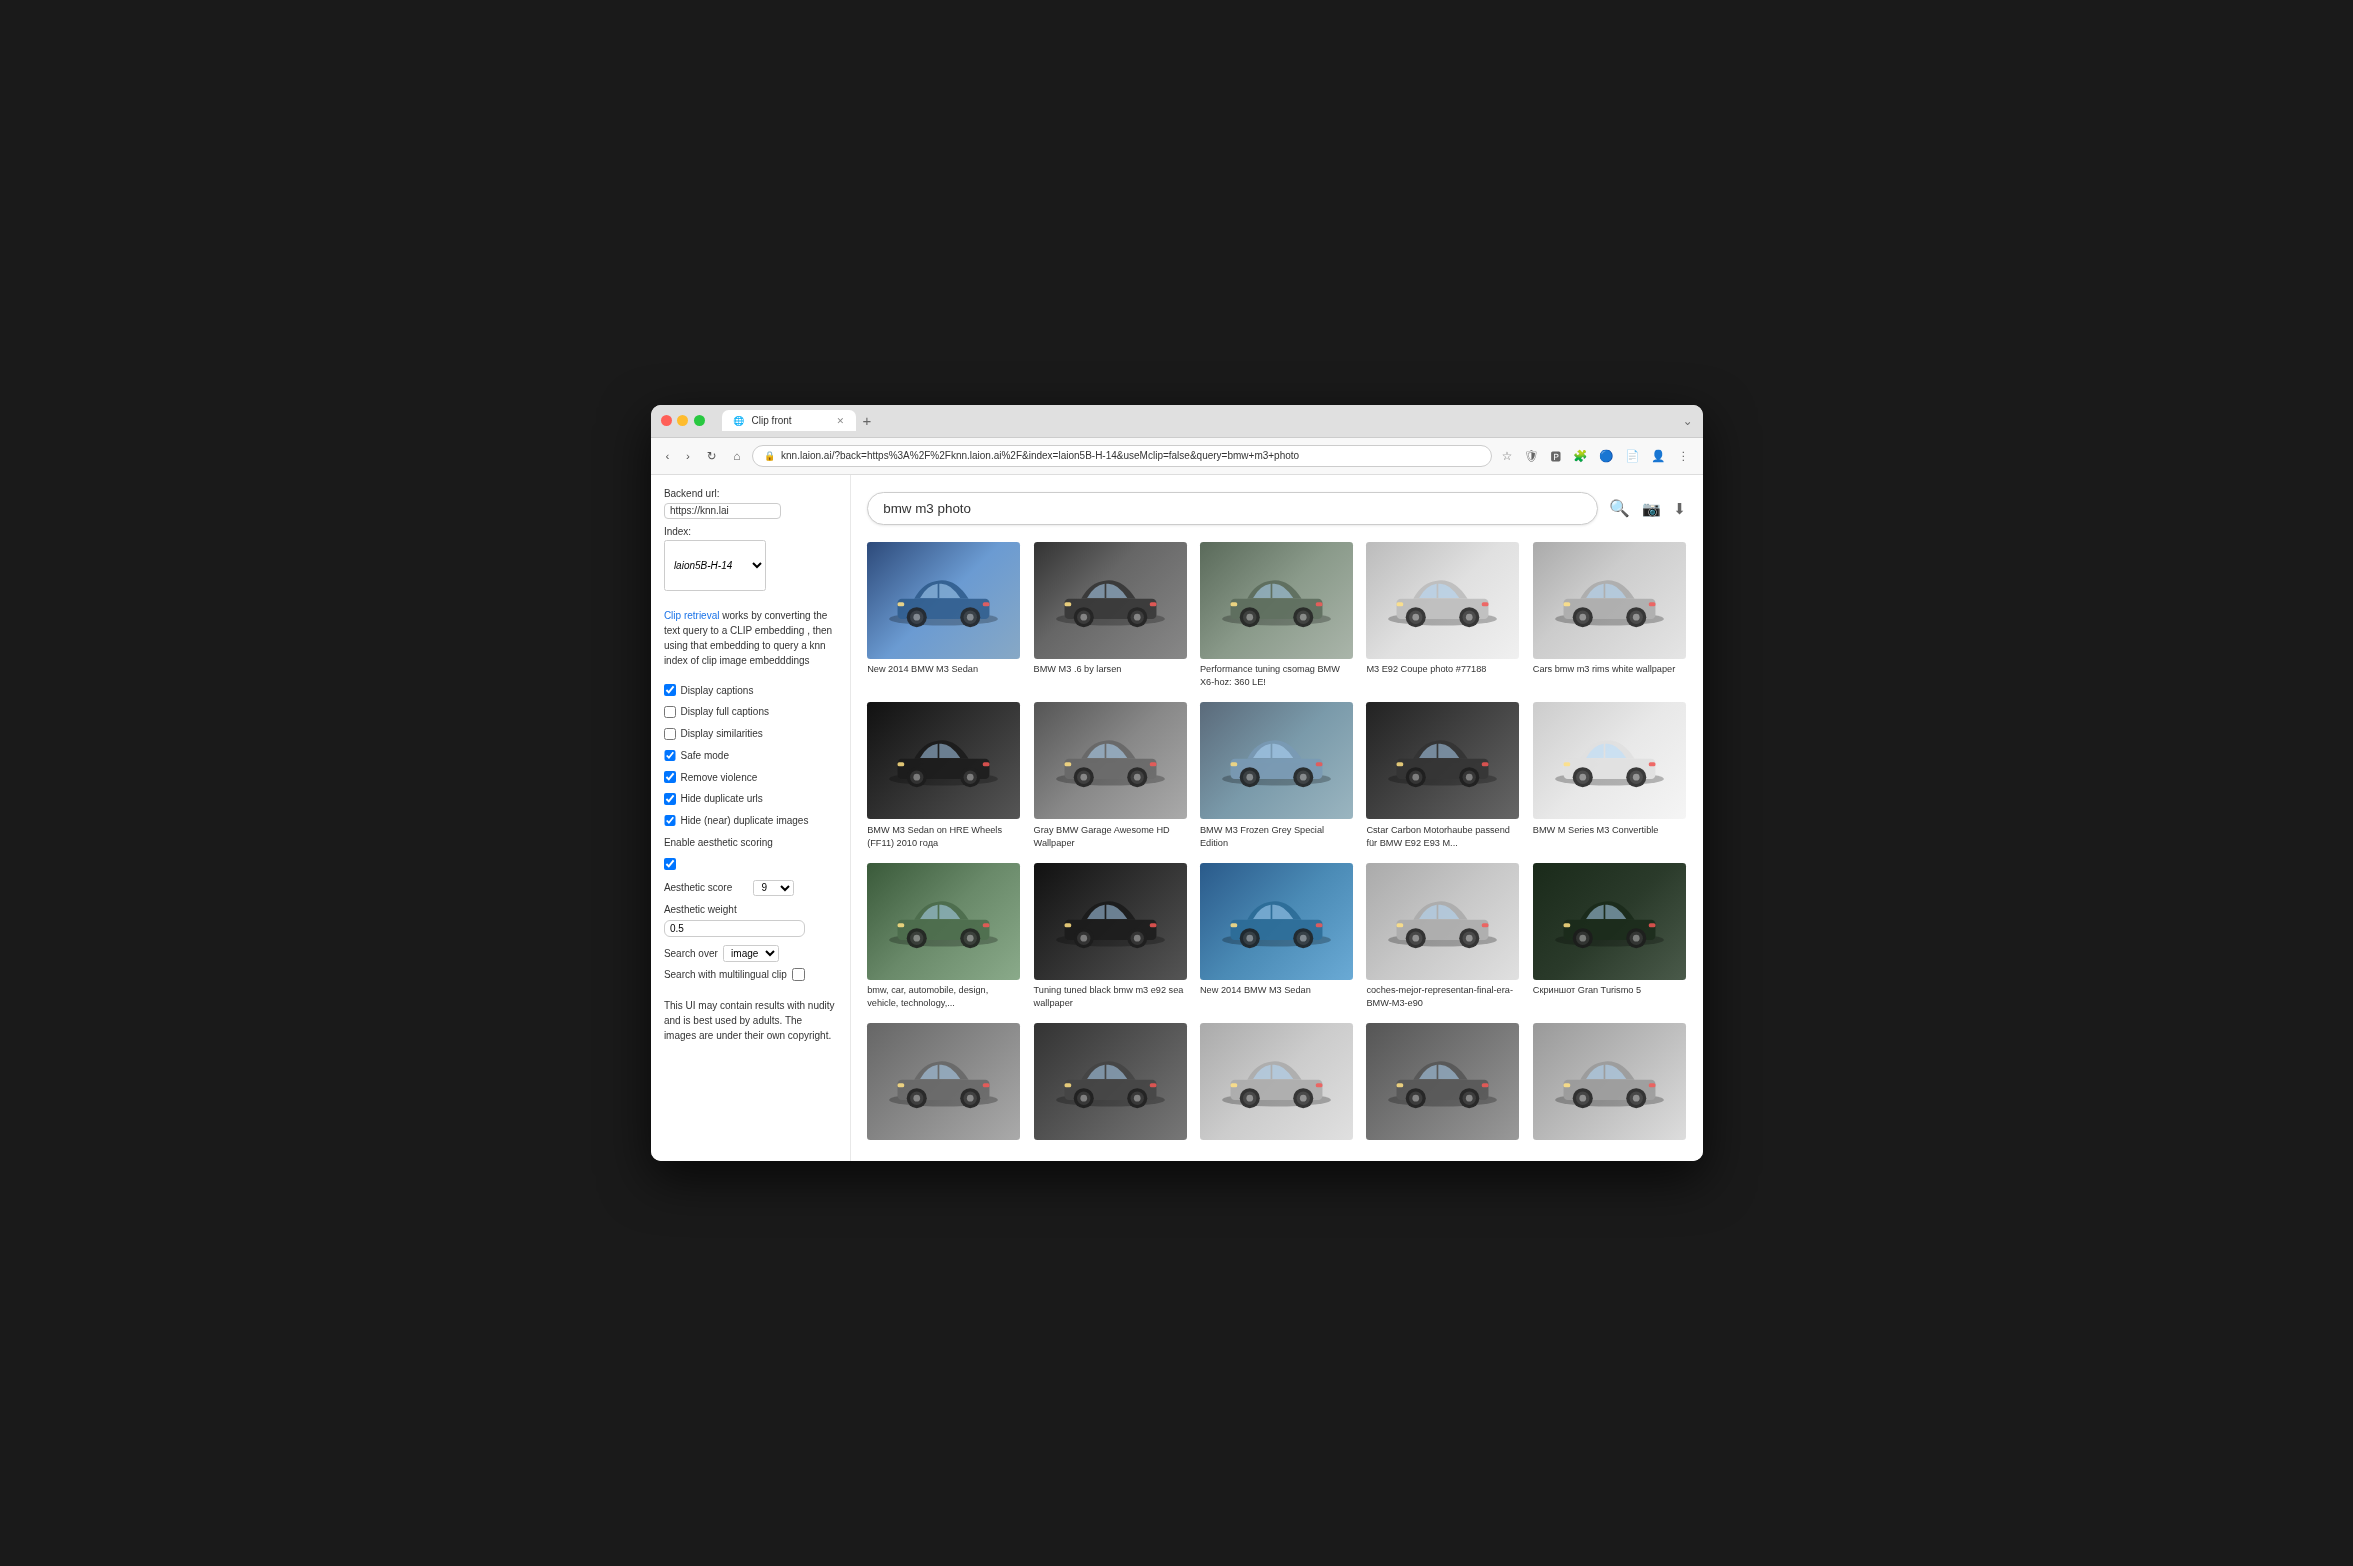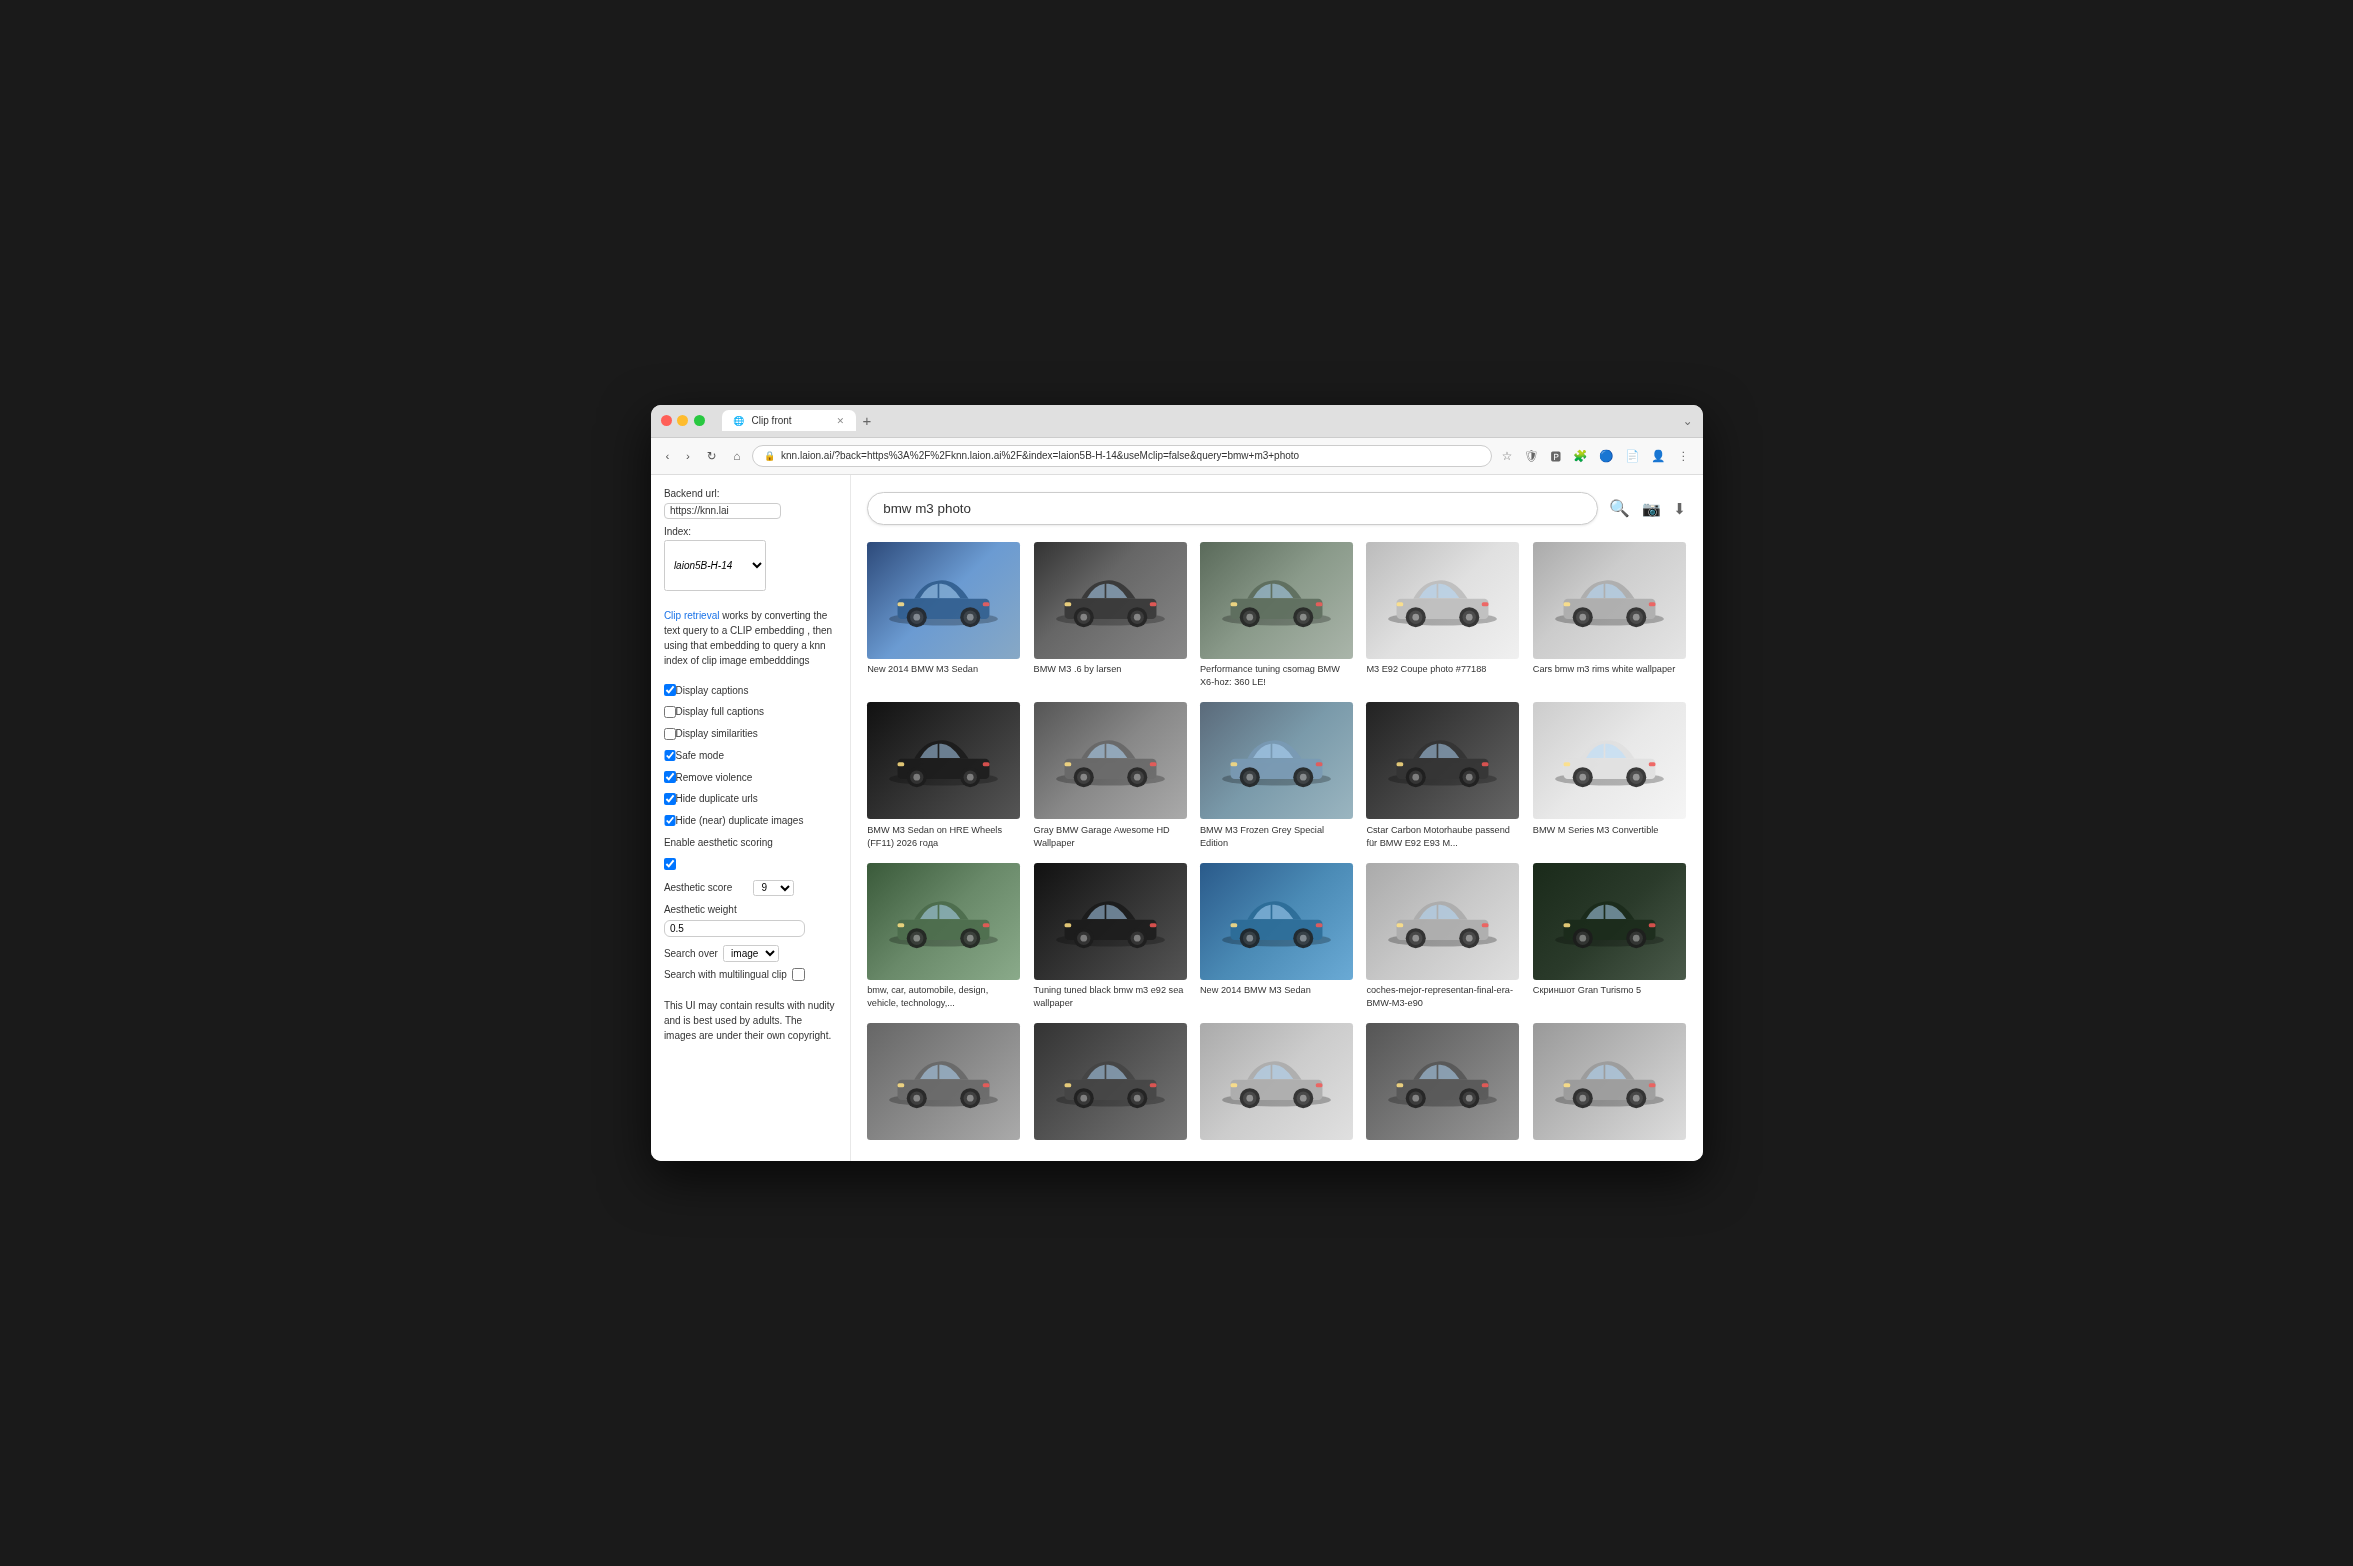--- a/index.html
+++ b/index.html
@@ -117,20 +117,21 @@
       color: #333;
       line-height: 1.5;
       margin-bottom: 13.4px;
     }
     .clip-link { color: #1a73e8; text-decoration: none; }
 
     .options-section { display: flex; flex-direction: column; gap: 3.3px; }
     .option-row {
       display: flex;
       align-items: center;
+      gap: 5px;
       font-size: 10px;
       color: #333;
       min-height: 18.4px;
     }
     .option-row input[type="checkbox"] { width: 11.7px; height: 11.7px; cursor: pointer; }
 
     .score-row { display: flex; align-items: center; gap: 21px; font-size: 10px; color: #333; margin-top: 3.3px; }
     .score-select { border: 0.8px solid #ccc; border-radius: 2.5px; padding: 0.8px 3.3px; font-size: 10px; background: #fff; }
     .weight-label { font-size: 10px; color: #333; margin-top: 5px; margin-bottom: 1.7px; }
     .weight-input { border: 0.8px solid #ccc; border-radius: 6px; padding: 1.7px 5px; font-size: 10px; width: 141px; background: #fff; }
@@ -489,21 +490,21 @@
         <circle cx="38" cy="60" r="8" fill="#333"></circle>
         <circle cx="38" cy="60" r="4" fill="#888"></circle>
         <circle cx="102" cy="60" r="12" fill="#1a1a1a"></circle>
         <circle cx="102" cy="60" r="8" fill="#333"></circle>
         <circle cx="102" cy="60" r="4" fill="#888"></circle>
 
         <rect x="15" y="42" width="8" height="5" rx="2" fill="#ffe082"></rect>
         <rect x="117" y="42" width="8" height="5" rx="2" fill="#ef5350"></rect>
       </svg>
     </div>
-            <div class="image-caption">BMW M3 Sedan on HRE Wheels (FF11) 2026 года</div>
+            <div class="image-caption">BMW M3 Sedan on HRE Wheels (FF11) 2010 года</div>
           </div>
           <div class="image-card">
             <div class="image-placeholder" style="background: linear-gradient(135deg, rgb(85, 85, 85) 0%, rgb(136, 136, 136) 50%, rgb(170, 170, 170) 100%);">
       <svg width="117" height="67" viewBox="0 0 140 80" style="opacity:0.85;">
         <ellipse cx="70" cy="62" rx="65" ry="8" fill="rgba(0,0,0,0.3)"></ellipse>
 
         <rect x="15" y="38" width="110" height="24" rx="5" fill="#666"></rect>
 
         <path d="M35 38 Q45 18 65 16 Q85 14 100 38 Z" fill="#666"></path>
 

